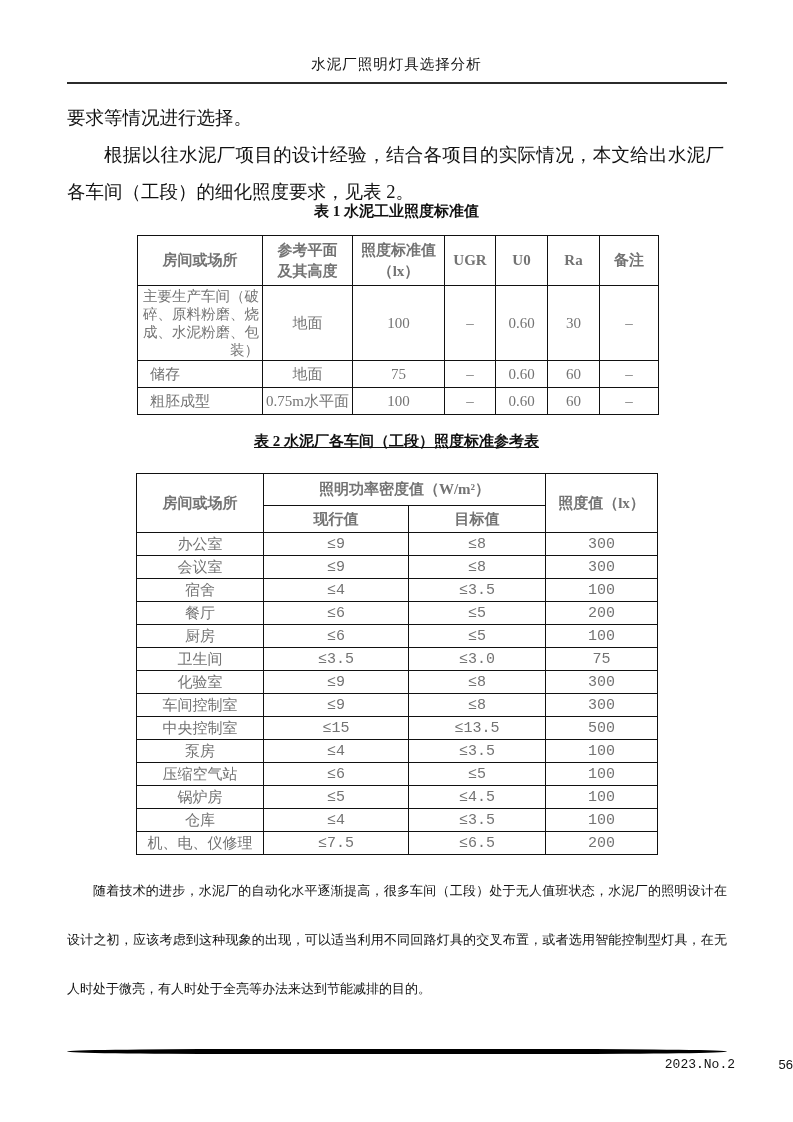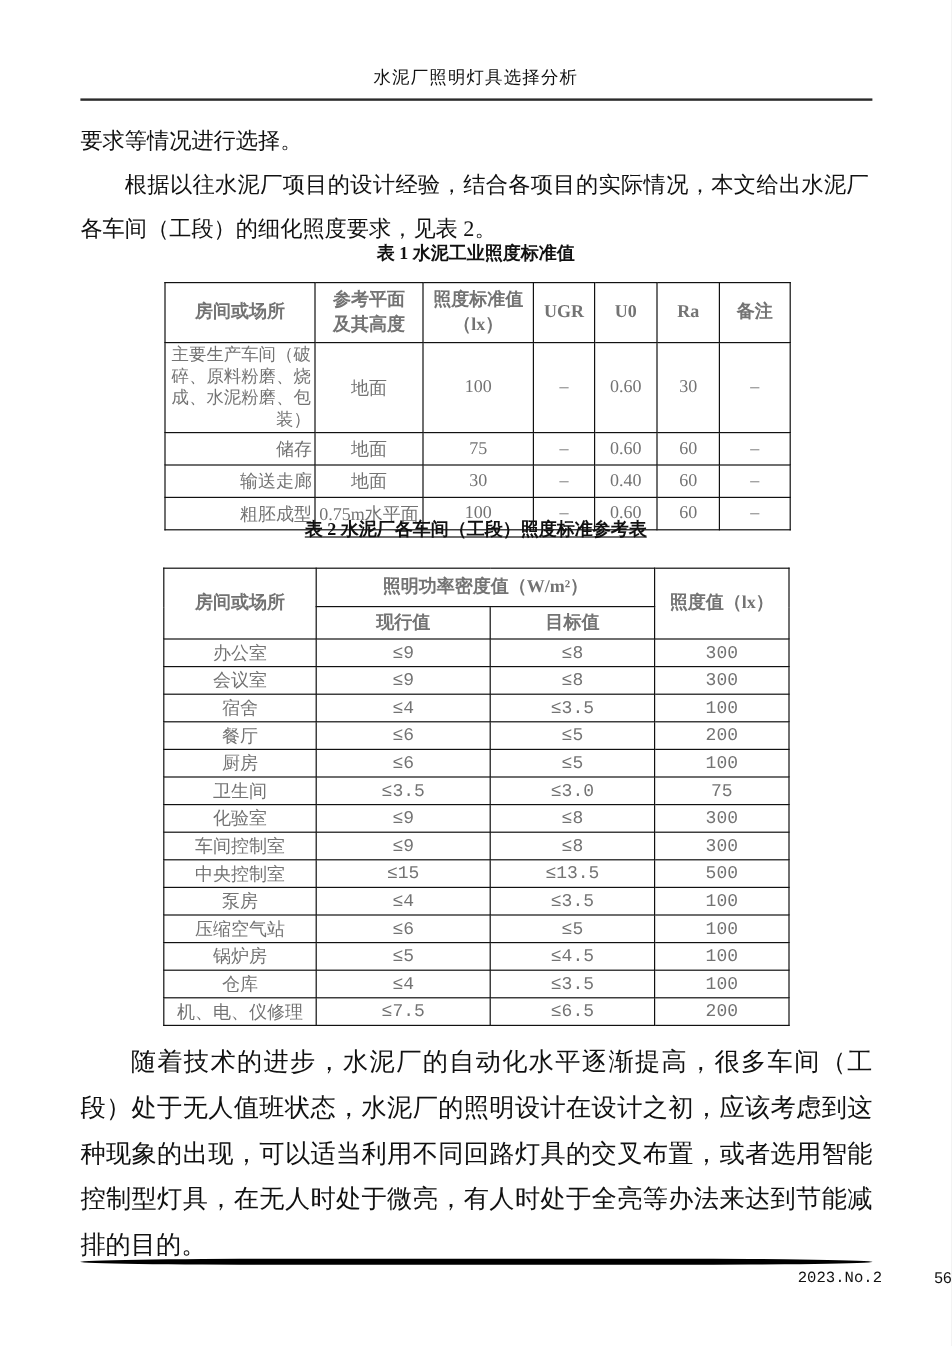--- a/index.html
+++ b/index.html
@@ -20,21 +20,21 @@
   }
   
   .body-flow {
     position:absolute; top:100px; left:67px; width:657px;
     font-size:18.5px; line-height:37px; text-align:justify;
   }
   .body-flow p { margin:0; }
   .indent { text-indent:2em; }
   .p3 {
     position:absolute; top:866px; left:67px; width:660px;
-    font-size:21px; line-height:38px; text-indent:2em; text-align:justify;
+    font-size:13px; line-height:49px; text-indent:2em; text-align:justify;
     margin:0;
   }
   
   .tbl-title {
     position:absolute; left:0; width:100%; text-align:center;
     font-weight:bold; font-size:15px;
   }
   .t1-title { top:202px; }
   .t2-title { top:432px;text-decoration:underline; }
   
@@ -44,21 +44,21 @@
   }
   .tbl th, .tbl td {
     border:1.5px solid #111; padding:0 2px; vertical-align:middle;
     overflow:hidden;
   }
   .tbl th { font-weight:bold; line-height:1.35; }
   .tbl1 { top:235px; left:137px; width:521px; }
   .tbl1 thead th { height:49px; }
   .tbl1 th.h-plane { padding:0 12px; }
   .tbl1 td.row-mid { height:26px; }
-  .tbl1 td.room-left { text-align:right; padding-left:12px; }
+  .tbl1 td.room-left { text-align:left; padding-left:12px; }
   .tbl1 td.clip {
     height:65px; vertical-align:top; text-align:right;
     padding:1px 3px; font-size:14.5px; line-height:18px;
     word-break:break-all; line-break:anywhere; overflow:hidden;
   }
   .tbl2 { top:473px; left:136px; width:521px; }
   .tbl2 th.h-top { height:31px; }
   .tbl2 th.h-sub { height:26px; }
   .tbl2 td { height:22px;font-family:Liberation Mono, monospace; }
   
@@ -124,29 +124,20 @@
       <tr>
         <td class="row-mid room-left">储存</td>
         <td class="row-mid">地面</td>
         <td class="row-mid">75</td>
         <td class="row-mid">–</td>
         <td class="row-mid">0.60</td>
         <td class="row-mid">60</td>
         <td class="row-mid">–</td>
       </tr>
       <tr>
-        <td class="row-mid room-left">输送走廊</td>
-        <td class="row-mid">地面</td>
-        <td class="row-mid">30</td>
-        <td class="row-mid">–</td>
-        <td class="row-mid">0.40</td>
-        <td class="row-mid">60</td>
-        <td class="row-mid">–</td>
-      </tr>
-      <tr>
         <td class="row-mid room-left">粗胚成型</td>
         <td class="row-mid">0.75m水平面</td>
         <td class="row-mid">100</td>
         <td class="row-mid">–</td>
         <td class="row-mid">0.60</td>
         <td class="row-mid">60</td>
         <td class="row-mid">–</td>
       </tr>
     </tbody>
   </table>

